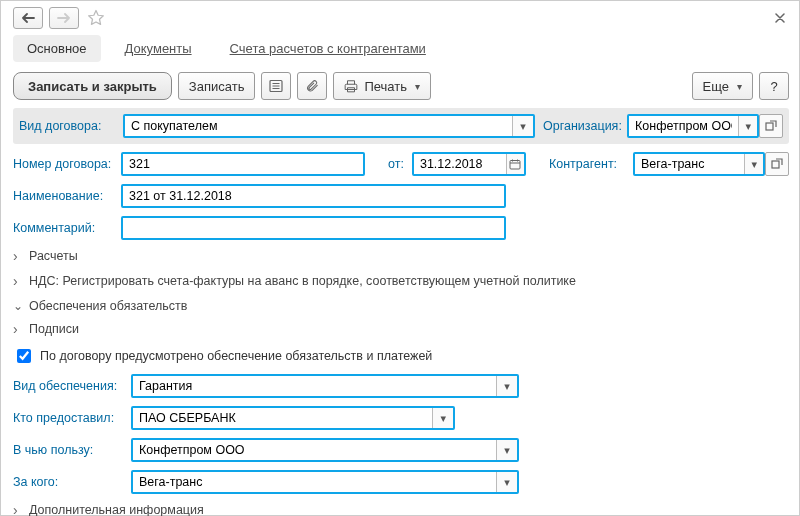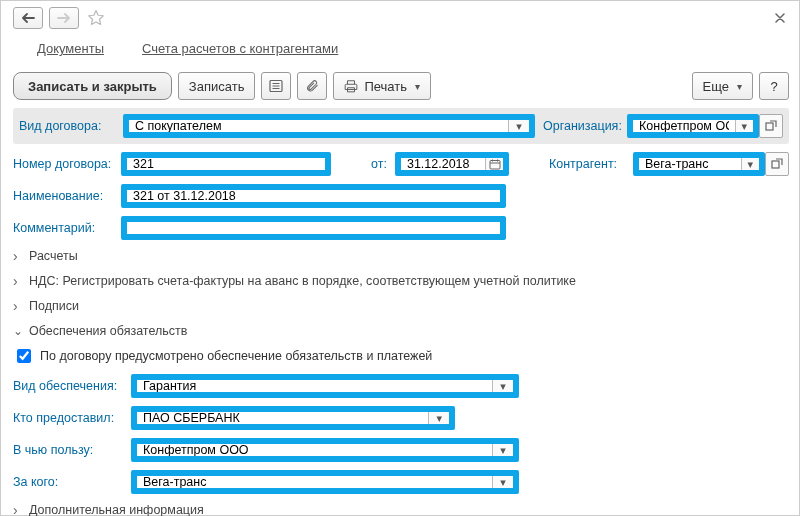--- a/index.html
+++ b/index.html
@@ -73,21 +73,21 @@
 
   
   .formrow { display:flex; align-items:center; gap:8px; margin-top:8px; }
   .formrow.highlight {
     background:#e9e9e9; padding:6px 6px; border-radius:3px;
     margin-top:6px;
   }
   .lbl { display:inline-block; color:#0369a1; white-space:nowrap; }
   .field {
     display:flex; align-items:stretch;
-    border:6px solid #0ea5e9; border-radius:2px; background:#fff;
+    border:2px solid #0ea5e9; border-radius:2px; background:#fff;
     height:24px;
   }
   .field input[type="text"] {
     border:none; outline:none; padding:0 6px; font-size:12.5px; font-family:inherit;
     width:100%; background:transparent;
   }
   .field .part {
     display:flex; align-items:center; justify-content:center;
     width:22px; border-left:1px solid #bbb; color:#555; font-size:11px;
     cursor:pointer; background:#fafafa;
@@ -138,20 +138,21 @@
         </svg>
     </div>
     <div class="close-x">
       <svg width="10" height="10" viewBox="0 0 10 10">
           <path d="M1 1 L9 9 M9 1 L1 9" stroke="#666" stroke-width="1.5" stroke-linecap="round"></path>
         </svg>
     </div>
   </div>
 
   <div class="tabsrow">
+    <div class="tab active">Основное</div>
     <div class="tab link">Документы</div>
     <div class="tab link">Счета расчетов с контрагентами</div>
   </div>
 
   <div class="toolbar">
     <div class="btn primary">Записать и закрыть</div>
     <div class="btn">Записать</div>
     <div class="btn icon-only">
       <svg width="14" height="14" viewBox="0 0 14 14">
           <rect x="1" y="1.5" width="12" height="11" rx="1" fill="none" stroke="#666" stroke-width="1.2"></rect>
@@ -195,21 +196,21 @@
         <svg width="12" height="12" viewBox="0 0 12 12">
             <rect x="1" y="3" width="7" height="7" fill="none" stroke="#666" stroke-width="1.2"></rect>
             <path d="M5 1h6v6" fill="none" stroke="#666" stroke-width="1.2"></path>
           </svg>
       </div>
     </div>
   </div>
 
   <div class="formrow">
     <span class="lbl lab-col">Номер договора:</span>
-    <div class="field" style="width:210px">
+    <div class="field" style="width:244px">
       <input type="text" value="321" style="">
     </div>
     <span class="lbl" style="margin-left:auto">от:</span>
     <div class="field" style="width:114px">
       <input type="text" value="31.12.2018" style="">
       <div class="part">
         <svg width="12" height="12" viewBox="0 0 12 12">
             <rect x="1" y="2.5" width="10" height="8.5" rx="1" fill="none" stroke="#666" stroke-width="1"></rect>
             <path d="M1 5h10M3.5 1.5v2M8.5 1.5v2" stroke="#666" stroke-width="1"></path>
           </svg>
@@ -246,26 +247,26 @@
 
   <div class="expander">
     <span class="chev right"></span>
     <span>Расчеты</span>
   </div>
   <div class="expander">
     <span class="chev right"></span>
     <span>НДС: Регистрировать счета-фактуры на аванс в порядке, соответствующем учетной политике</span>
   </div>
   <div class="expander">
+    <span class="chev down"></span>
+    <span>Обеспечения обязательств</span>
+  </div>
+  <div class="expander">
     <span class="chev right"></span>
     <span>Подписи</span>
-  </div>
-  <div class="expander">
-    <span class="chev down"></span>
-    <span>Обеспечения обязательств</span>
   </div>
 
   <div class="checkbox-row">
     <input type="checkbox" checked="" style="">
     <span>По договору предусмотрено обеспечение обязательств и платежей</span>
   </div>
 
   <div class="formrow">
     <span class="lbl" style="width:110px">Вид обеспечения:</span>
     <div class="field" style="width:388px">

